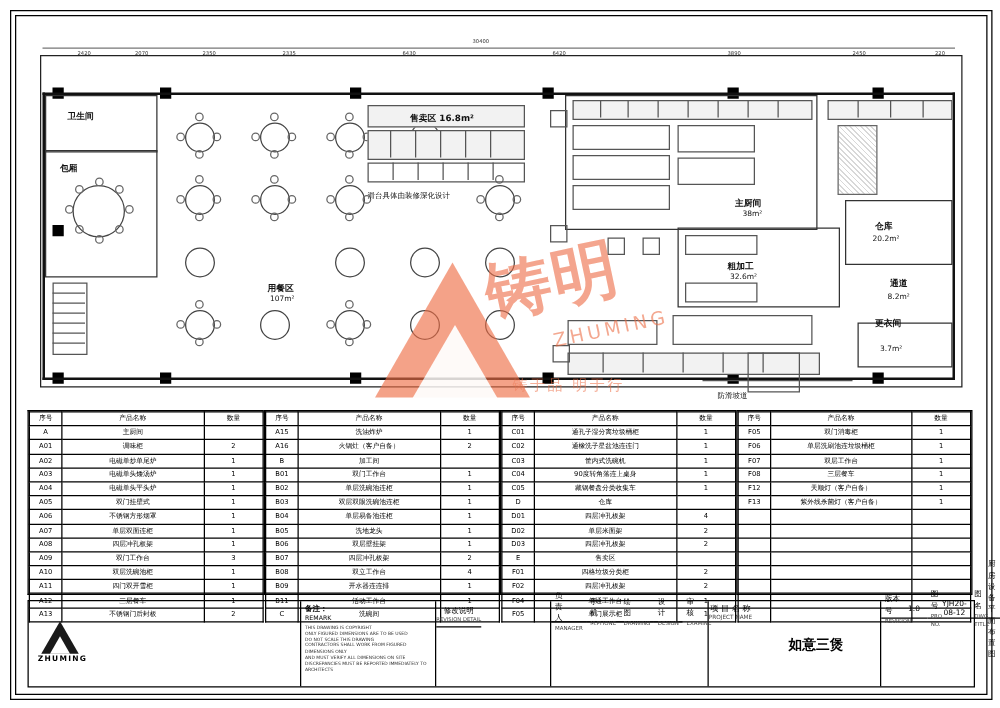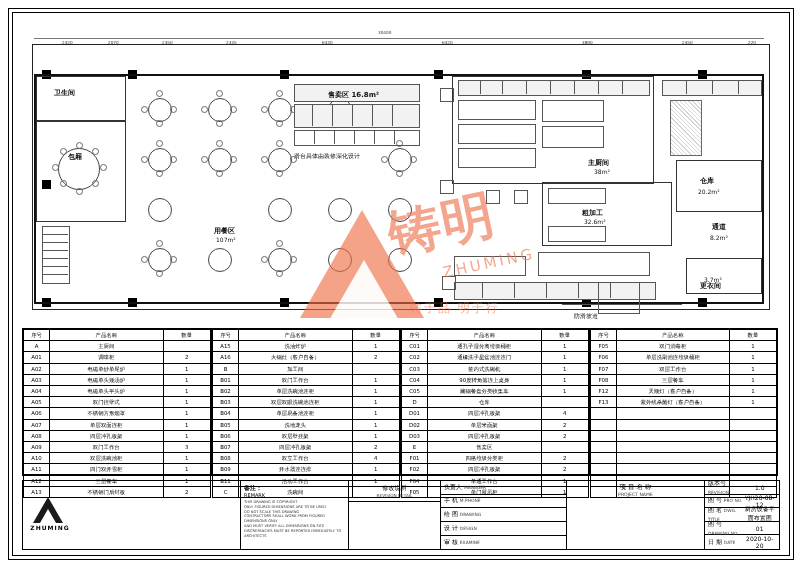--- a/index.html
+++ b/index.html
@@ -61,21 +61,21 @@
   .tb-proj{width:138px;font-size:6px;}
   .tb-meta{width:1px;flex:1;font-size:6px;}
   .row-line{border-bottom:1px solid #000;height:17px;display:flex;align-items:center;padding:0 3px;box-sizing:border-box;}
   .row-line:last-child{border-bottom:none;}
   .hdr-c{border-bottom:1px solid #000;height:17px;display:flex;align-items:center;justify-content:center;font-size:6px;}
   .kv{display:flex;align-items:center;height:100%;width:100%;}
   .kv .k{width:46%;font-size:6px;}
   .kv .ken{font-size:4.4px;color:#444;}
   .kv .v{flex:1;font-size:6px;text-align:center;}
   .proj-big{font-size:11px;font-weight:bold;text-align:center;width:100%;}
-  .center-col{display:flex;flex-direction:column;height:100%;}
+  .center-col{display:flex;flex-direction:row;height:100%;}
 </style>
 </head>
 <body>
 
 <div class="sheet">
   <div class="outer-frame"></div>
   <div class="inner-frame"></div>
 
   <div class="plan">
 
@@ -109,21 +109,21 @@
     <div class="blk" style="left:676px;top:268px;width:9px;height:9px;"></div>
 
     <div class="wall" style="left:12px;top:44px;width:730px;height:1.6px;"></div>
     <div class="wall" style="left:12px;top:272px;width:730px;height:1.6px;"></div>
     <div class="wall" style="left:12px;top:44px;width:1.6px;height:230px;"></div>
     <div class="wall" style="left:740px;top:44px;width:1.6px;height:230px;"></div>
 
     <div class="room" style="left:14px;top:46px;width:88px;height:44px;"></div>
     <div class="lbl-b" style="left:32px;top:58px;">卫生间</div>
     <div class="room" style="left:14px;top:90px;width:88px;height:100px;"></div>
-    <div class="lbl-b" style="left:46px;top:100px;margin-top:22px;">包厢</div>
+    <div class="lbl-b" style="left:26px;top:100px;">包厢</div>
     <div class="table-round" style="left:36px;top:118px;width:40px;height:40px;"></div>
     <div class="chair" style="left:54px;top:112px;"></div>
       <div class="chair" style="left:70px;top:118px;"></div>
     <div class="chair" style="left:78px;top:134px;"></div>
       <div class="chair" style="left:70px;top:150px;"></div>
     <div class="chair" style="left:54px;top:158px;"></div>
       <div class="chair" style="left:38px;top:150px;"></div>
     <div class="chair" style="left:30px;top:134px;"></div>
       <div class="chair" style="left:38px;top:118px;"></div>
     <div class="rect" style="left:20px;top:196px;width:26px;height:56px;"></div>
@@ -234,21 +234,21 @@
     <div class="rect" style="left:526px;top:196px;width:56px;height:14px;"></div>
 
     <div class="room" style="left:654px;top:130px;width:84px;height:50px;"></div>
     <div class="lbl-b" style="left:678px;top:146px;">仓库</div>
     <div class="lbl" style="left:676px;top:158px;">20.2m²</div>
 
     <div class="lbl-b" style="left:690px;top:192px;">通道</div>
     <div class="lbl" style="left:688px;top:204px;">8.2m²</div>
 
     <div class="room" style="left:664px;top:228px;width:74px;height:34px;"></div>
-    <div class="lbl-b" style="left:678px;top:251px;text-align:center;">更衣间</div>
+    <div class="lbl-b" style="left:678px;top:224px;text-align:center;">更衣间</div>
     <div class="lbl" style="left:682px;top:246px;">3.7m²</div>
 
     <div class="lbl" style="left:552px;top:282px;">防滑坡道</div>
     <div class="thinline" style="left:540px;top:274px;width:120px;height:1px;"></div>
 
     <div class="rect-f" style="left:432px;top:252px;width:200px;height:16px;"></div>
     <div class="thinline" style="left:460px;top:252px;width:1px;height:16px;"></div>
     <div class="thinline" style="left:492px;top:252px;width:1px;height:16px;"></div>
     <div class="thinline" style="left:524px;top:252px;width:1px;height:16px;"></div>
     <div class="thinline" style="left:556px;top:252px;width:1px;height:16px;"></div>
@@ -669,20 +669,23 @@
             <div class="v"></div>
           </div>
       </div>
     </div>
 
     <div class="tb-cell tb-proj center-col">
       <div style="height:17px;display:flex;flex-direction:column;align-items:center;justify-content:center;">
         <span style="font-size:6.5px;">项 目 名 称</span>
         <span style="font-size:4.6px;color:#444;">PROJECT NAME</span>
       </div>
+      <div style="flex:1;display:flex;align-items:center;justify-content:center;">
+        <span class="proj-big">如意三煲</span>
+      </div>
     </div>
 
     <div class="tb-cell tb-meta center-col" style="border-right:none;">
       <div class="row-line" style="height:13.6px;">
         <div class="kv">
             <div class="k" style="width:52%"><span>版本号</span> <span class="ken">REVISION</span></div>
             <div class="v">1.0</div>
           </div>
       </div>
       <div class="row-line" style="height:13.6px;">

